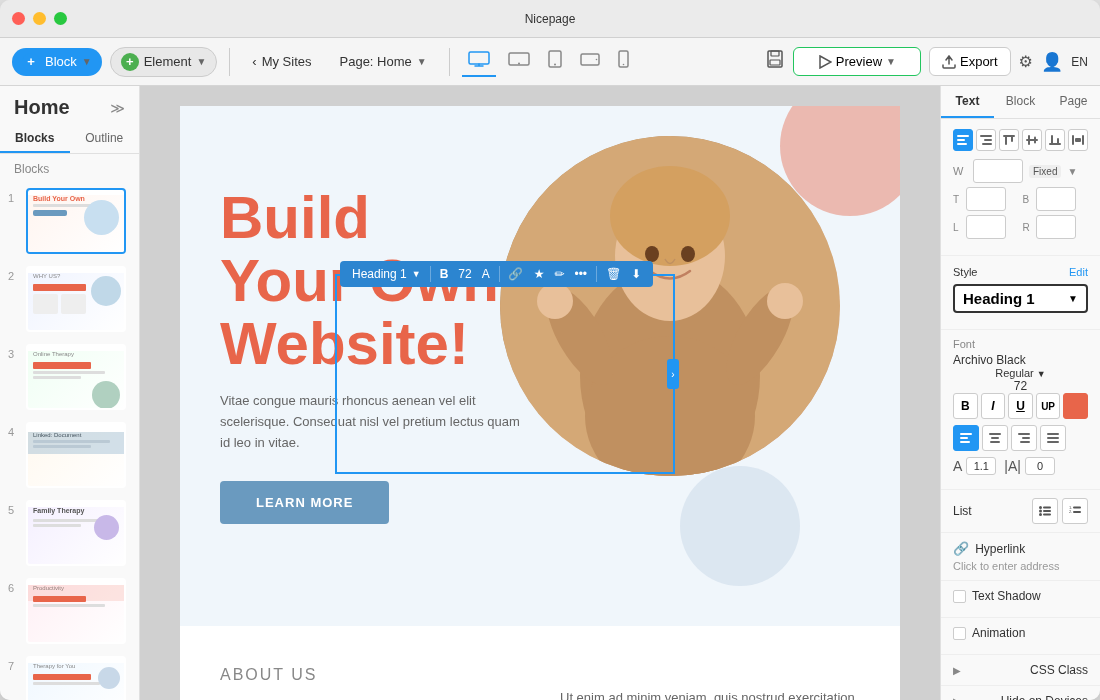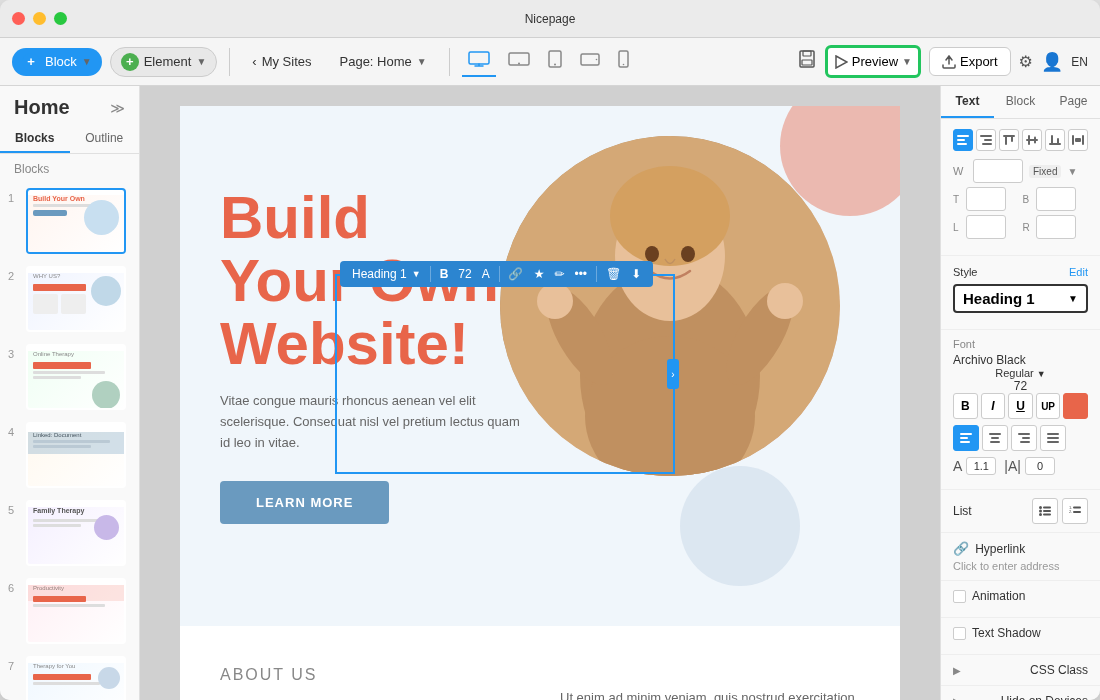--- a/index.html
+++ b/index.html
@@ -22,21 +22,21 @@
     .toolbar-btn.secondary { background: #e8e8e8; border-radius: 20px; border: 1px solid #ccc; }
     .plus-circle { width: 18px; height: 18px; border-radius: 50%; background: #2196F3; color: white; display: flex; align-items: center; justify-content: center; font-size: 13px; font-weight: bold; }
     .plus-circle-white { width: 18px; height: 18px; border-radius: 50%; background: #4CAF50; color: white; display: flex; align-items: center; justify-content: center; font-size: 13px; font-weight: bold; }
     .chevron { font-size: 10px; color: #666; }
     .toolbar-divider { width: 1px; height: 28px; background: #ccc; margin: 0 4px; }
     .device-icons { display: flex; gap: 6px; align-items: center; }
     .dev-icon { padding: 4px 6px; cursor: pointer; border-bottom: 2px solid transparent; }
     .dev-icon.active { border-bottom: 2px solid #2196F3; }
     .toolbar-right { margin-left: auto; display: flex; align-items: center; gap: 8px; }
     .save-btn { background: none; border: none; cursor: pointer; font-size: 18px; color: #555; }
-    .preview-btn { display: flex; align-items: center; gap: 4px; padding: 6px 6px; border: 3px solid #22c55e; border-radius: 6px; cursor: pointer; font-size: 13px; background: white; }
+    .preview-btn { display: flex; align-items: center; gap: 4px; padding: 6px 24px; border: 1px solid #22c55e; border-radius: 6px; cursor: pointer; font-size: 13px; background: white; }
     .export-btn { display: flex; align-items: center; gap: 4px; padding: 6px 12px; border: 1px solid #ccc; border-radius: 6px; cursor: pointer; font-size: 13px; background: white; }
     .settings-icon { font-size: 16px; color: #555; cursor: pointer; }
 
     
     .main { display: flex; flex: 1; overflow: hidden; }
 
     
     .left-sidebar { width: 140px; background: #f9f9f9; border-right: 1px solid #e0e0e0; display: flex; flex-direction: column; flex-shrink: 0; }
     .sidebar-header { padding: 10px 14px 6px; display: flex; align-items: center; justify-content: space-between; }
     .sidebar-title { font-size: 20px; font-weight: 600; color: #333; }
@@ -612,27 +612,27 @@
         <div class="hyperlink-row">
           <span class="hyperlink-icon">🔗</span>
           <span class="hyperlink-label">Hyperlink</span>
         </div>
         <div class="hyperlink-input">Click to enter address</div>
       </div>
 
       <div class="checkbox-section">
         <div class="checkbox-row">
           <div class="chk"></div>
-          <span class="chk-label">Animation</span>
+          <span class="chk-label">Text Shadow</span>
         </div>
       </div>
       <div class="checkbox-section">
         <div class="checkbox-row">
           <div class="chk"></div>
-          <span class="chk-label">Text Shadow</span>
+          <span class="chk-label">Animation</span>
         </div>
       </div>
 
       <div class="accordion-section">
         <div class="accordion-row">
           <span style="font-size:10px;color:#888;">▶</span>
           <span class="accordion-label">CSS Class</span>
         </div>
       </div>
       <div class="accordion-section">

